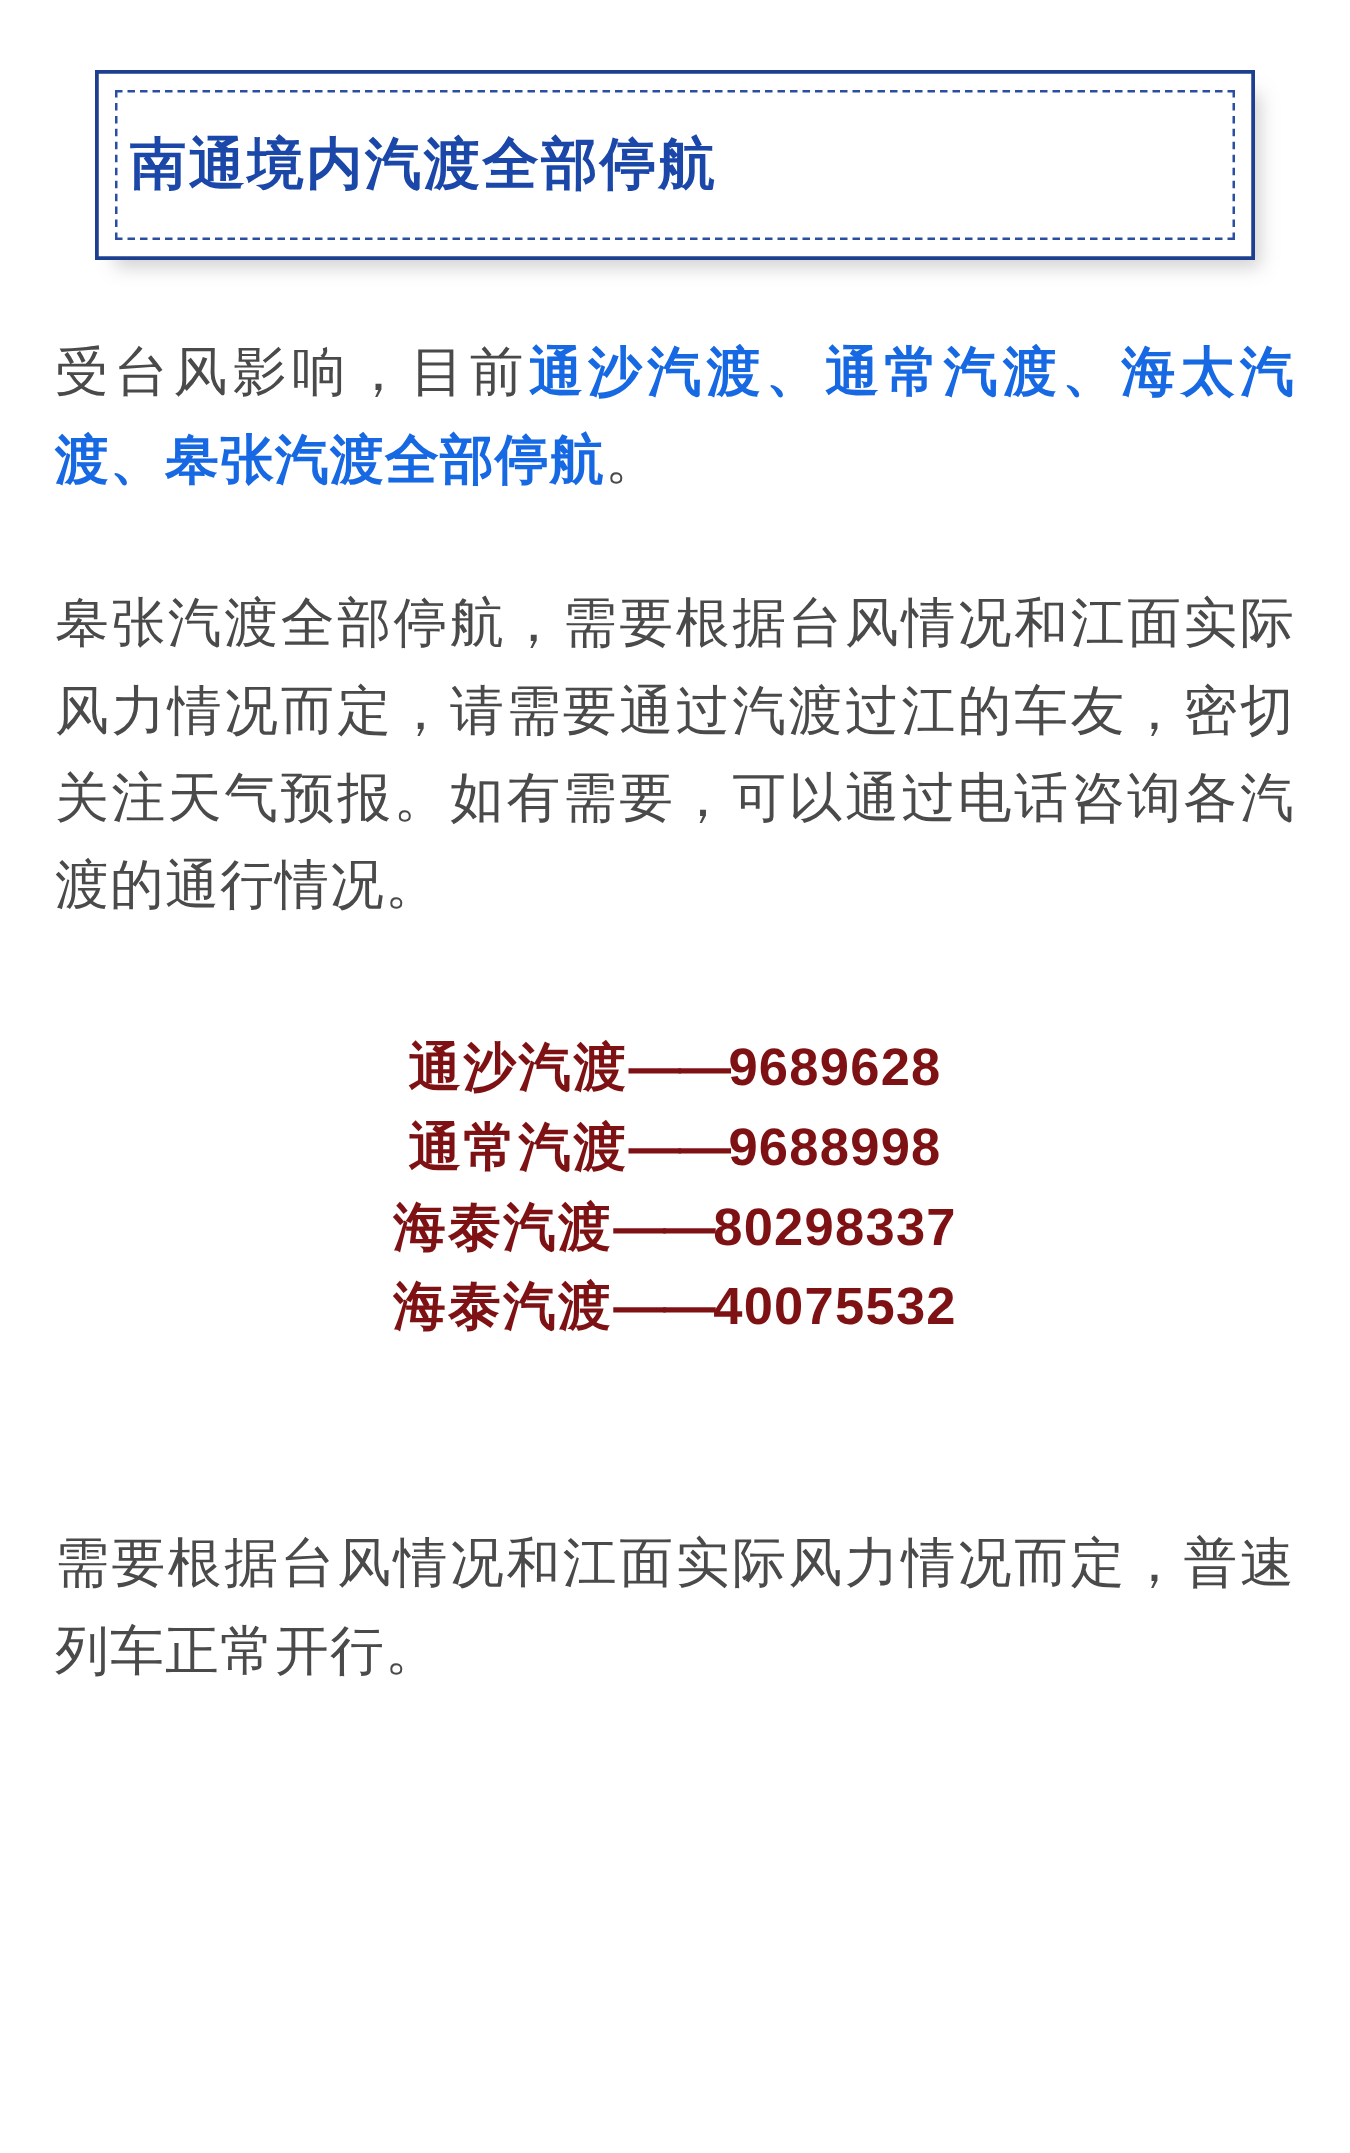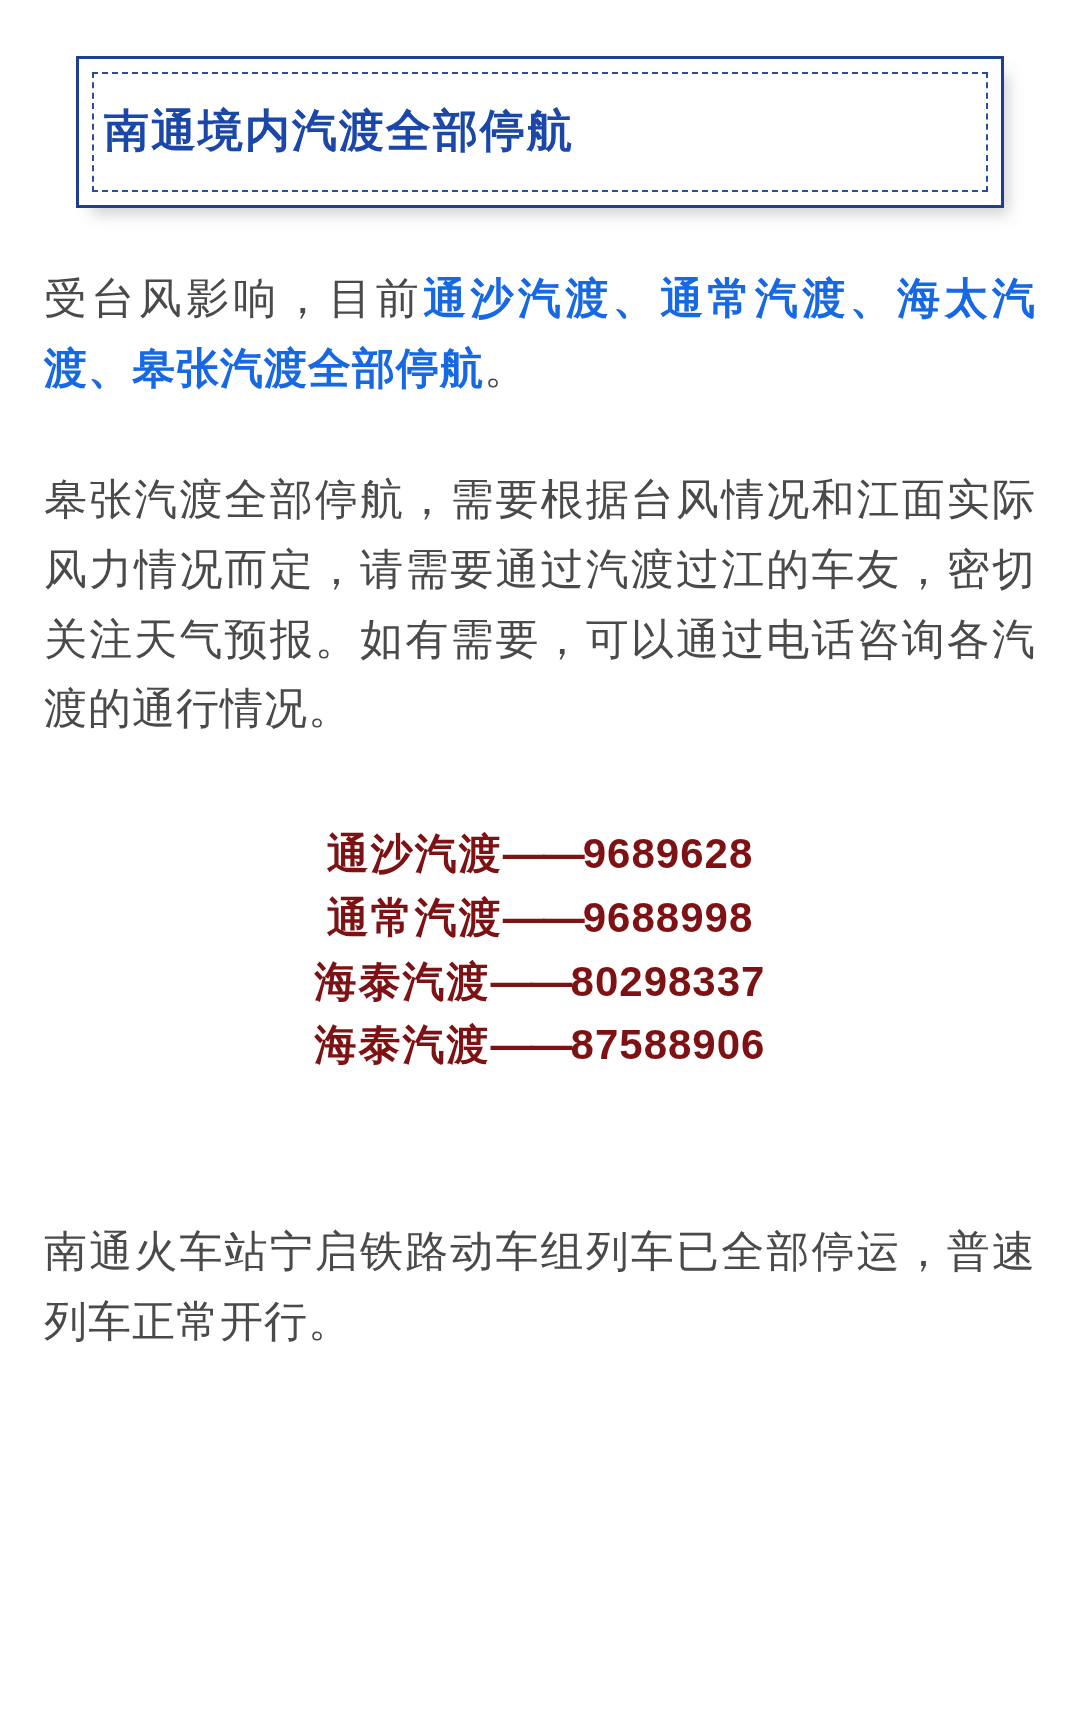--- a/index.html
+++ b/index.html
@@ -109,22 +109,22 @@
     <div class="phone-line">
       <span class="name">通沙汽渡</span><span class="dash">——</span><span class="num">9689628</span>
     </div>
     <div class="phone-line">
       <span class="name">通常汽渡</span><span class="dash">——</span><span class="num">9688998</span>
     </div>
     <div class="phone-line">
       <span class="name">海泰汽渡</span><span class="dash">——</span><span class="num">80298337</span>
     </div>
     <div class="phone-line">
-      <span class="name">海泰汽渡</span><span class="dash">——</span><span class="num">87588906</span>
+      <span class="name">海泰汽渡</span><span class="dash">——</span><span class="num">40075532</span>
     </div>
   </div>
 
   <div class="spacer-before-box2"></div>
 
 
-  <p class="para last">南通火车站宁启铁路动车组列车已全部停运，普速列车正常开行。</p>
+  <p class="para last">需要根据台风情况和江面实际风力情况而定，普速列车正常开行。</p>
 
 </div>
 
 </body></html>

